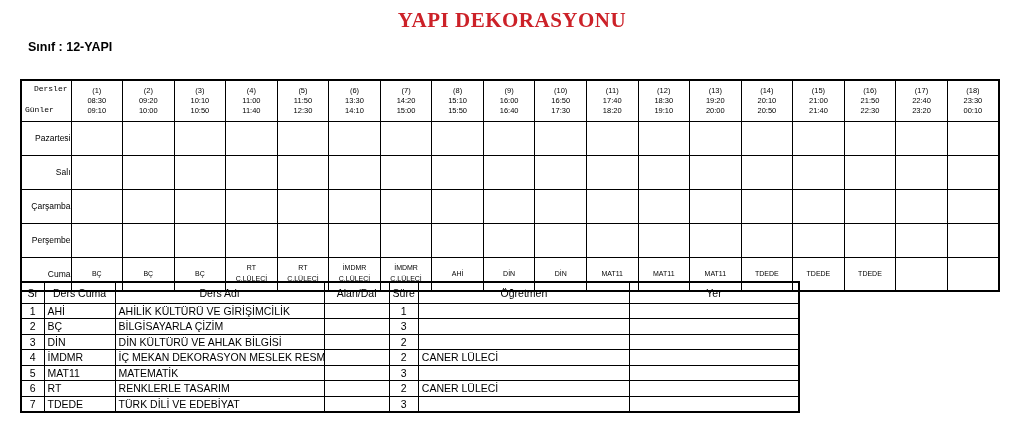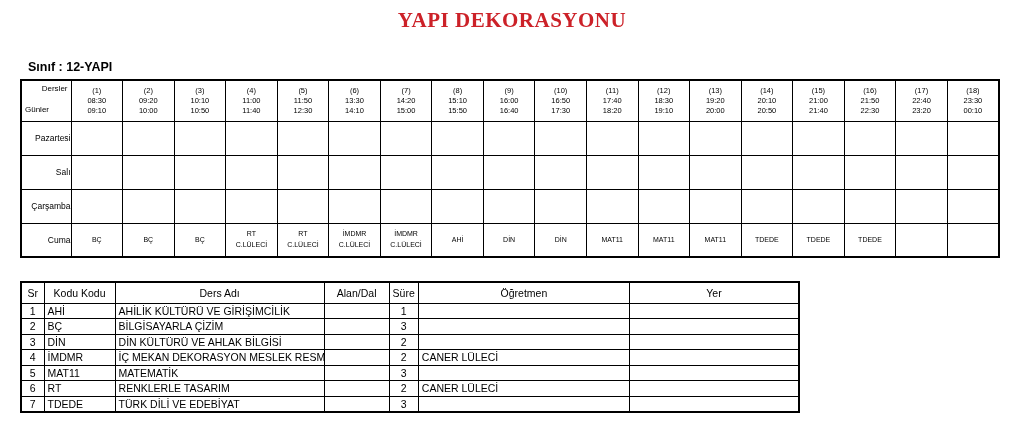--- a/index.html
+++ b/index.html
@@ -10,35 +10,35 @@
     position: relative; overflow: hidden;
   }
   .title {
     position: absolute; top: 8px; left: 0; width: 100%;
     margin: 0; text-align: center;
     font-family: "Liberation Serif", serif;
     font-size: 21px; font-weight: bold; letter-spacing: 0.5px;
     color: #cc2128;
   }
   .class-label {
-    position: absolute; top: 60px; left: 28px;
+    position: absolute; top: 40px; left: 28px;
     font-size: 12.5px; font-weight: bold;
   }
   
   table { border-collapse: collapse; table-layout: fixed; }
   .timetable {
     position: absolute; top: 79px; left: 20px; width: 980px;
     border: 2px solid #000;
   }
   .timetable th, .timetable td {
     border: 1px solid #000; padding: 0; overflow: hidden;
   }
   .timetable thead tr { height: 41px; }
   .timetable tbody tr { height: 34px; }
-  .corner { position: relative; width: 50px; font-weight: normal; }
+  .corner { position: relative; width: 50px; font-weight: normal; font-family: Liberation Mono, monospace; }
   .corner-top   { position: absolute; top: 3px; right: 3px; font-size: 8px; }
   .corner-bottom{ position: absolute; bottom: 7px; left: 3px; font-size: 8px; }
   .pcell { font-size: 7.5px; font-weight: normal; text-align: center; line-height: 1.35; vertical-align: middle; }
   .daycell { font-size: 8.5px; text-align: right; padding-left: 4px; vertical-align: middle; }
   .scell { font-size: 7px; text-align: center; line-height: 1.5; vertical-align: middle; }
   
   .courses {
     position: absolute; top: 281px; left: 20px; width: 780px;
     border: 2px solid #000; font-size: 10.5px; padding-left: 21px;
   }
@@ -219,20 +219,41 @@
           <td class="scell"></td>
           <td class="scell"></td>
           <td class="scell"></td>
           <td class="scell"></td>
           <td class="scell"></td>
           <td class="scell"></td>
           <td class="scell"></td>
           <td class="scell"></td>
         </tr>
         <tr>
+          <td class="daycell">Perşembe</td>
+          <td class="scell"></td>
+          <td class="scell"></td>
+          <td class="scell"></td>
+          <td class="scell"></td>
+          <td class="scell"></td>
+          <td class="scell"></td>
+          <td class="scell"></td>
+          <td class="scell"></td>
+          <td class="scell"></td>
+          <td class="scell"></td>
+          <td class="scell"></td>
+          <td class="scell"></td>
+          <td class="scell"></td>
+          <td class="scell"></td>
+          <td class="scell"></td>
+          <td class="scell"></td>
+          <td class="scell"></td>
+          <td class="scell"></td>
+        </tr>
+        <tr>
           <td class="daycell">Cuma</td>
           <td class="scell">
             <div>BÇ</div>
           </td>
           <td class="scell">
             <div>BÇ</div>
           </td>
           <td class="scell">
             <div>BÇ</div>
           </td>
@@ -282,21 +303,21 @@
           <td class="scell"></td>
           <td class="scell"></td>
         </tr>
       </tbody>
   </table>
 
   <table class="courses">
     <thead>
       <tr>
           <th class="chead c0">Sr</th>
-          <th class="chead c1">Kodu Kodu</th>
+          <th class="chead c1">Ders Cuma</th>
           <th class="chead c2">Ders Adı</th>
           <th class="chead c3">Alan/Dal</th>
           <th class="chead c4">Süre</th>
           <th class="chead c5">Öğretmen</th>
           <th class="chead c6">Yer</th>
         </tr>
     </thead>
     <tbody>
         <tr>
           <td class="ccell c0">1</td>

